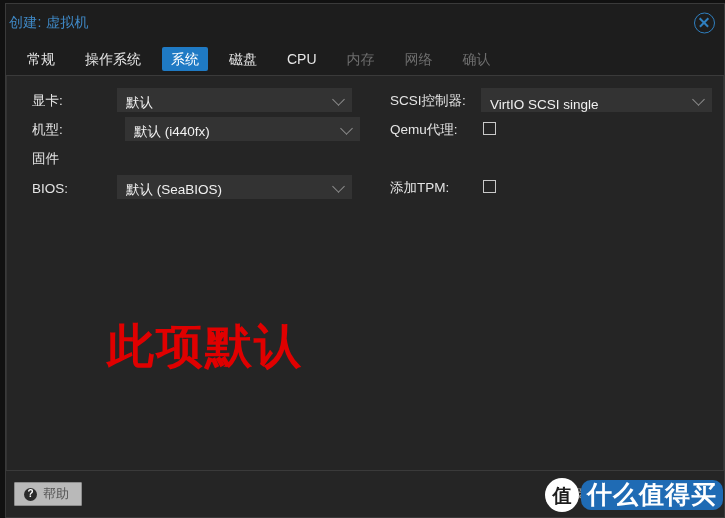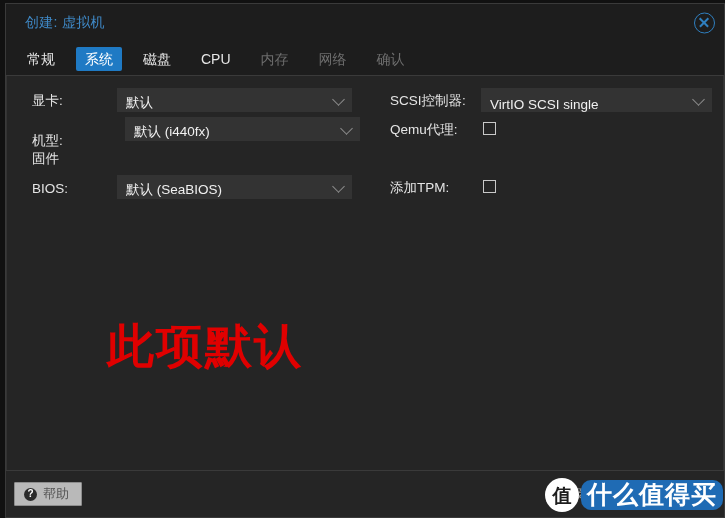--- a/index.html
+++ b/index.html
@@ -19,21 +19,21 @@
     display:flex;flex-direction:column;
   }
   
   .titlebar{
     height:38px;flex:0 0 38px;
     background:#1d1d1d;
     position:relative;
     display:flex;align-items:center;
   }
   .title-text{
-    margin-left:19px;
+    margin-left:3px;
     color:#3f88c5;
     font-size:14px;
     letter-spacing:.3px;
     white-space:nowrap;
   }
   .close-btn{
     position:absolute;right:9px;top:50%;
     transform:translateY(-50%);
     width:21px;height:21px;
     border:1.6px solid #2f7fbf;
@@ -213,40 +213,41 @@
 
 <div class="dialog">
 
   <div class="titlebar">
     <span class="title-text">创建: 虚拟机</span>
     <div class="close-btn"></div>
   </div>
 
   <div class="tabbar">
     <div class="tab">常规</div>
+    <div class="tab">操作系统</div>
     <div class="tab active">系统</div>
     <div class="tab">磁盘</div>
     <div class="tab">CPU</div>
     <div class="tab disabled">内存</div>
     <div class="tab disabled">网络</div>
     <div class="tab disabled">确认</div>
   </div>
 
   <div class="content">
     <div class="form">
 
       <div class="row" style="left:13px;top:12px;">
         <span class="lbl">显卡:</span>
       </div>
       <div class="select" style="position:absolute;left:110px;top:12px;width:235px;">
         <span class="val">默认</span>
         <span class="chev"></span>
       </div>
 
-      <div class="row" style="left:13px;top:52px;">
+      <div class="row" style="left:13px;top:41px;">
         <span class="lbl">机型:</span>
       </div>
       <div class="select" style="position:absolute;left:118px;top:41px;width:235px;">
         <span class="val">默认 (i440fx)</span>
         <span class="chev"></span>
       </div>
 
       <div class="row" style="left:13px;top:70px;">
         <span class="lbl">固件</span>
       </div>

